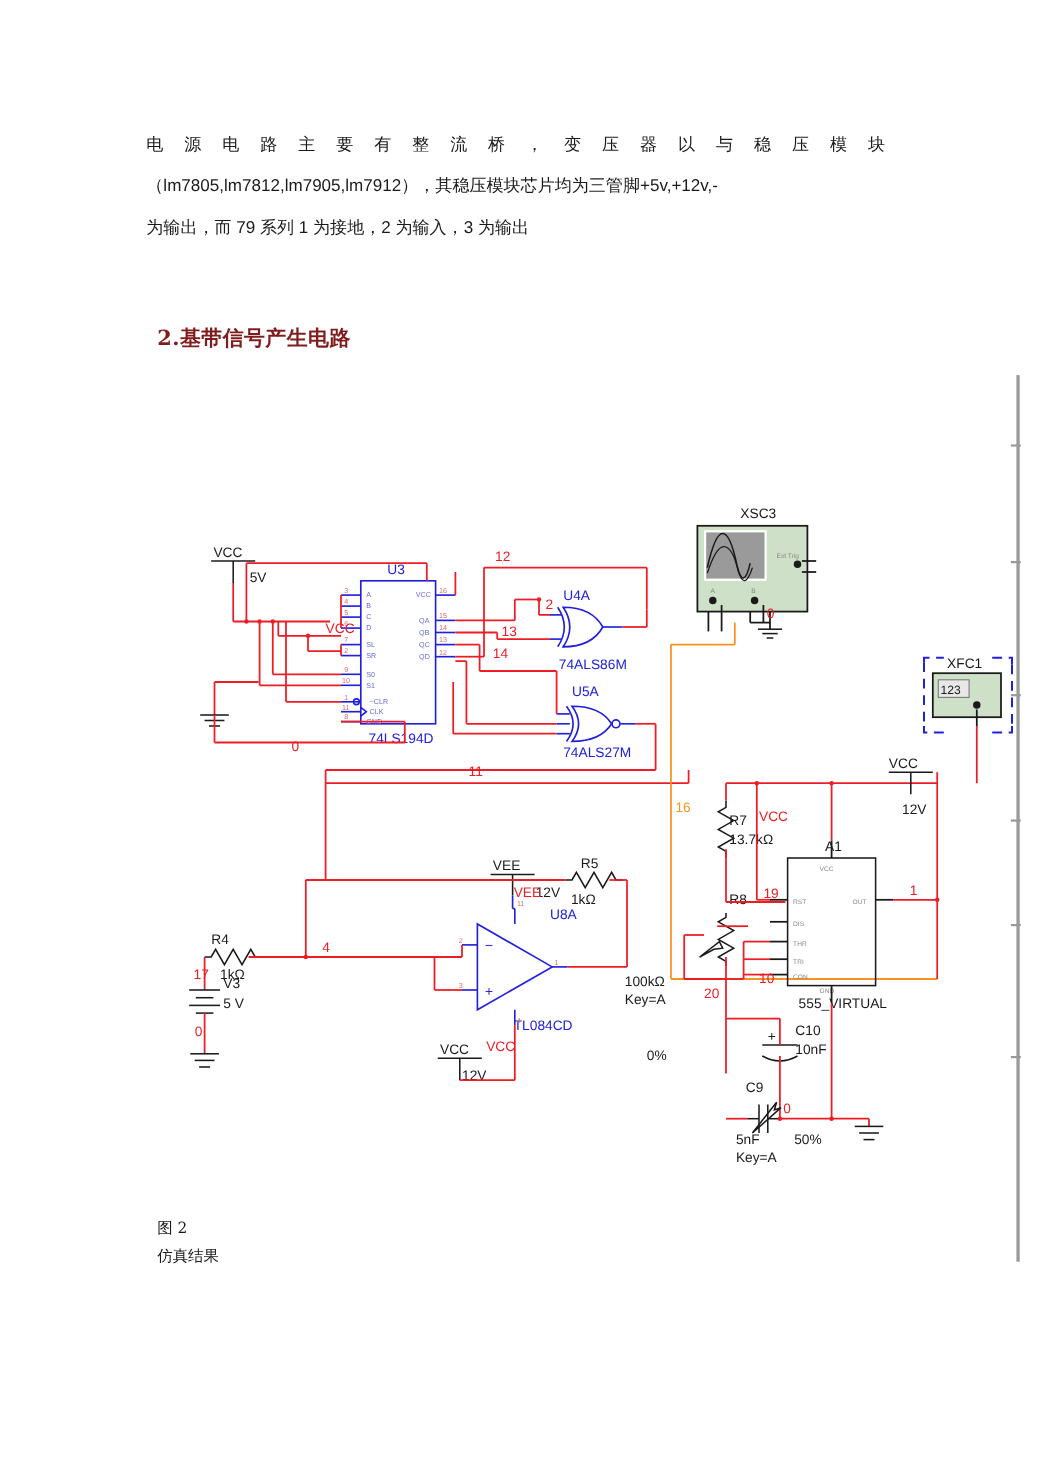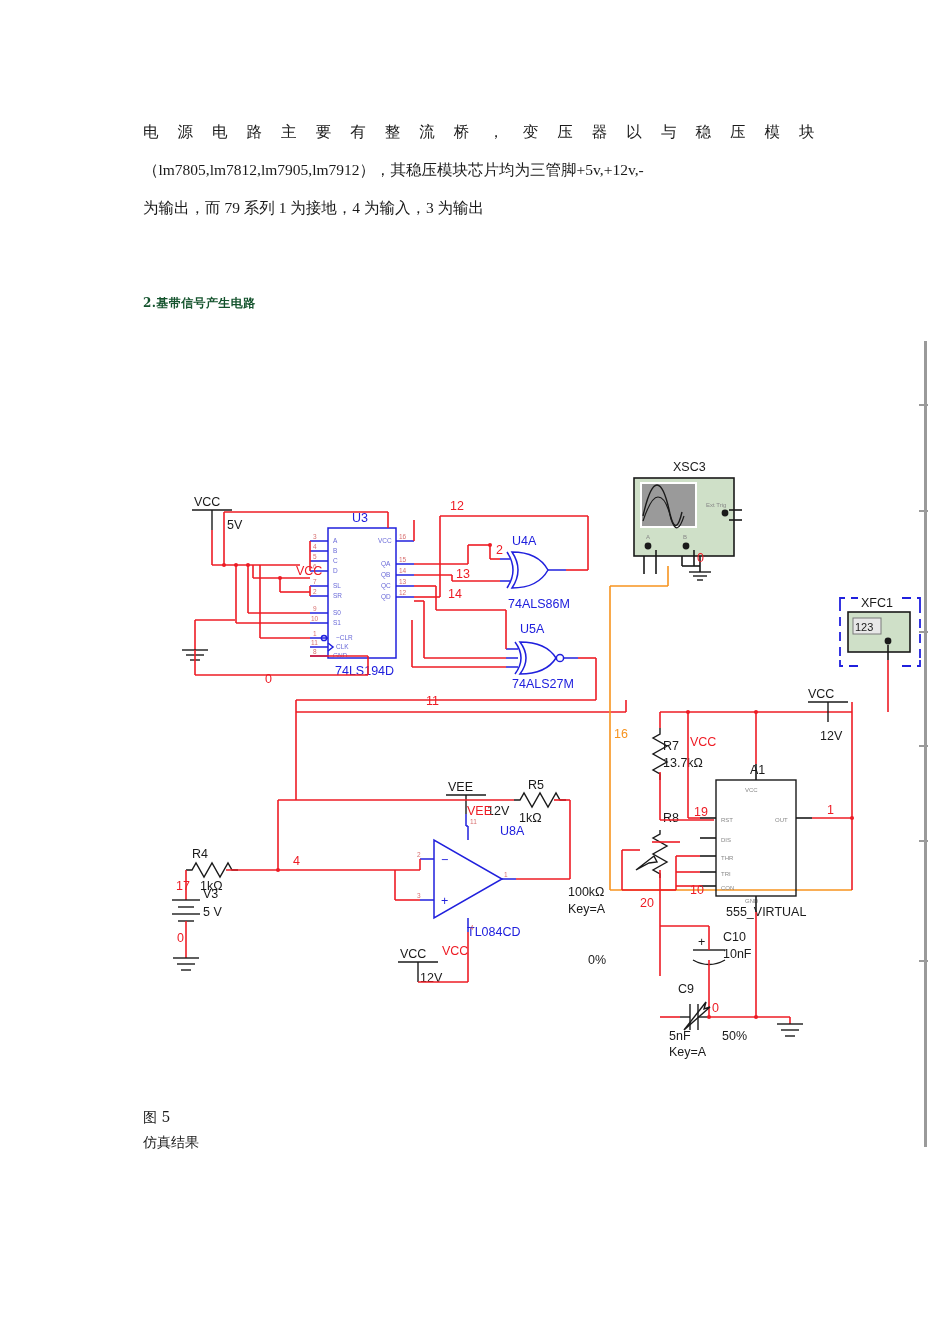--- a/index.html
+++ b/index.html
@@ -8,38 +8,38 @@
     background:#ffffff;
     font-family:"Liberation Serif", serif;
     position:relative;
     overflow:hidden;
   }
   .page { position:absolute; inset:0; }
 
   
   .prose {
     position:absolute;
-    left:143px; top:113px;
+    left:133px; top:113px;
     width:672px;
-    font-family:Liberation Serif, serif;
+    font-family:Liberation Sans, sans-serif;
     font-size:15.5px;
     line-height:38px;
     color:#1a1a1a;
     text-align:justify;
   }
   .prose p { margin:0; }
   .p1 { text-align:justify; text-align-last:justify; letter-spacing:0.5px; }
 
   .heading {
     position:absolute;
     left:143px; top:295px;
     font-family:"DejaVu Serif", serif;
-    font-size:12px;
+    font-size:19px;
     font-weight:bold;
-    color:#14532d;
+    color:#7f1d1d;
     letter-spacing:0.4px;
   }
 
   .caption {
     position:absolute;
     left:143px; top:1105px;
     font-family:"DejaVu Serif", serif;
     font-size:14px;
     line-height:25px;
     color:#1a1a1a;
@@ -57,21 +57,21 @@
   svg text { font-family:"Liberation Sans", sans-serif; }
 </style>
 </head>
 <body>
 
 <div class="page">
 
   <div class="prose">
     <p class="p1">电 源 电 路 主 要 有 整 流 桥 ， 变 压 器 以 与 稳 压 模 块</p>
     <p>（lm7805,lm7812,lm7905,lm7912），其稳压模块芯片均为三管脚+5v,+12v,-</p>
-    <p>为输出，而 79 系列 1 为接地，4 为输入，3 为输出</p>
+    <p>为输出，而 79 系列 1 为接地，2 为输入，3 为输出</p>
   </div>
 
   <div class="heading">2.基带信号产生电路</div>
 
   <div>
     <div class="ruler"></div>
     <div class="ruler-tick" style="top:404px"></div>
     <div class="ruler-tick" style="top:510px"></div>
     <div class="ruler-tick" style="top:631px"></div>
     <div class="ruler-tick" style="top:745px"></div>
@@ -544,17 +544,17 @@
       <line class="blk" x1="781" y1="700" x2="799" y2="700"></line>
       <line class="blk" x1="785" y1="706" x2="795" y2="706"></line>
     </g>
 
     <text class="nlr" x="690" y="564">10</text>
 
   </svg>
   </div>
 
   <div class="caption">
-    <div>图 5</div>
+    <div>图 2</div>
     <div>仿真结果</div>
   </div>
 
 </div>
 
 </body></html>

